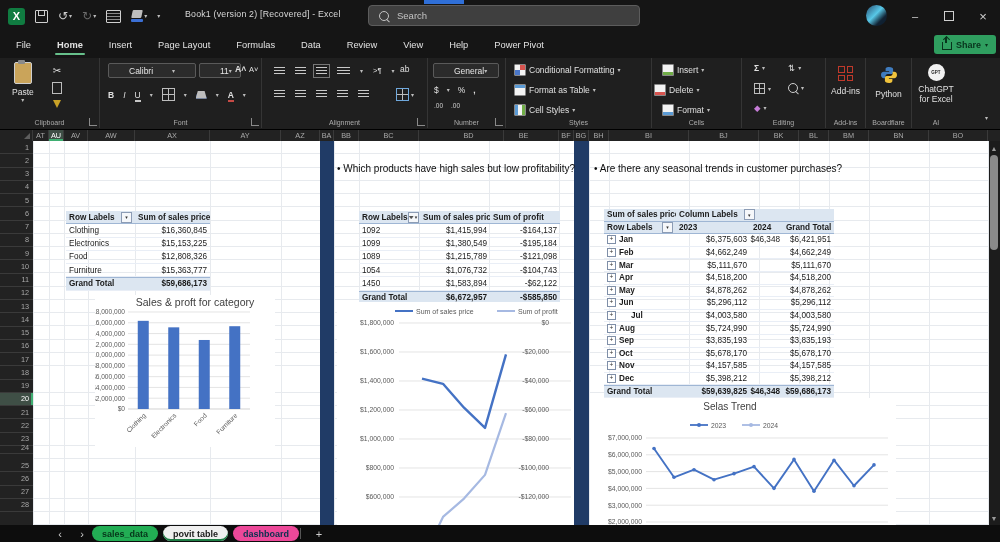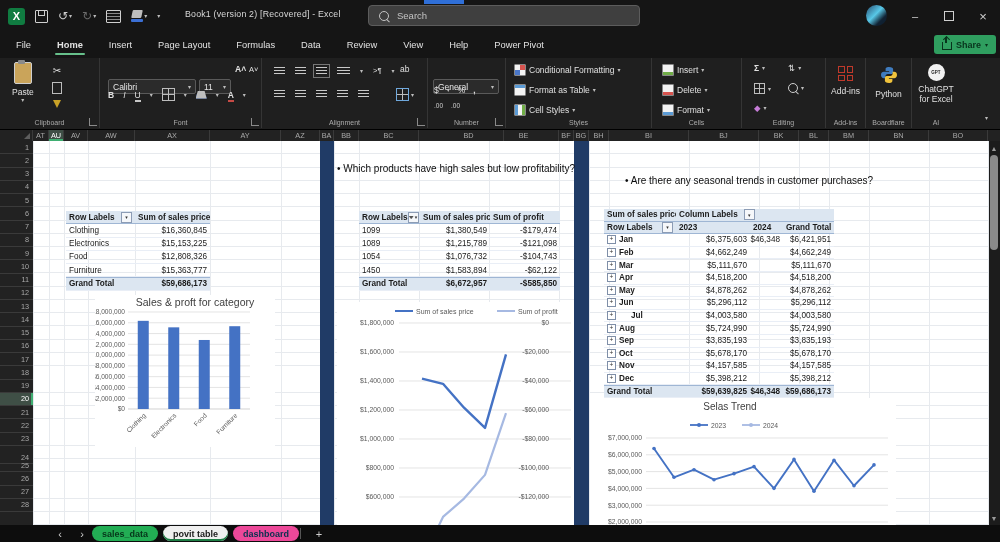--- a/index.html
+++ b/index.html
@@ -42,21 +42,21 @@
   .ic-share:after{content:"";position:absolute;left:2.5px;top:-5px;width:1.2px;height:6px;background:#08331c;}
   .ic-share:before{content:"";position:absolute;left:.8px;top:-5.5px;width:4px;height:4px;border-top:1.2px solid #08331c;border-left:1.2px solid #08331c;transform:rotate(45deg);}
   
   .ribbon{position:absolute;left:0;top:58px;width:1000px;height:71px;background:#1f1f1f;border-bottom:1px solid #000;}
   .rgroup{position:absolute;top:0;height:70px;border-right:1px solid #353535;box-sizing:border-box;}
   .glabel{position:absolute;bottom:2px;left:0;right:0;text-align:center;font-size:7px;color:#ababab;}
   .glaunch{position:absolute;right:2px;bottom:2px;width:7px;height:7px;border-left:1px solid #8a8a8a;border-bottom:1px solid #8a8a8a;}
   .rtxt{color:#e0e0e0;font-size:8.5px;}
   .rtxt.b{font-weight:bold;}
   .combo{background:#2b2b2b;border:1px solid #5a5a5a;border-radius:2px;color:#e6e6e6;font-size:8.5px;
-    display:flex;align-items:center;justify-content:space-between;padding:1px 4px;box-sizing:border-box;margin-top:16px;}
+    display:flex;align-items:center;justify-content:space-between;padding:1px 20px;box-sizing:border-box;}
   .ic-lines{width:11px;height:8px;background:repeating-linear-gradient(to bottom,#c8c8c8 0 1px,transparent 1px 3px);}
   .ic-lines.sel{outline:1px solid #777;outline-offset:2px;}
   .sqicon{width:10px;height:10px;border-radius:1px;}
   .ic-cf{background:conic-gradient(#d8544f 0 25%,#f3f3f3 0 50%,#4a77c9 0 75%,#f3f3f3 0);border:1px solid #888;}
   .ic-fat{background:linear-gradient(#5b9bd5 0 30%,#f3f3f3 30%);border:1px solid #888;}
   .ic-cs{background:linear-gradient(90deg,#5b9bd5 0 33%,#f3f3f3 33% 66%,#70ad47 66%);border:1px solid #888;}
   .ic-ins{background:#f3f3f3;border:1px solid #888;box-shadow:inset 0 -3px 0 #70ad47;}
   .ic-del{background:#f3f3f3;border:1px solid #888;box-shadow:inset 0 -3px 0 #d8544f;}
   .ic-fmt{background:#f3f3f3;border:1px solid #888;box-shadow:inset 0 -3px 0 #5b9bd5;}
   .ic-grid{width:11px;height:11px;border:1px solid #bdbdbd;background:
@@ -296,21 +296,21 @@
       </div>
       <div class="glabel">Styles</div>
     </div>
 
     <div class="rgroup" style="left:652px;width:90px;">
       <div class="minibtn" style="position:absolute;left:10px;top:6px;">
         <span class="sqicon ic-ins"></span>
         <span class="rtxt">Insert</span>
         <span class="chv">▾</span>
       </div>
-      <div class="minibtn" style="position:absolute;left:10px;top:26px;justify-content:center;">
+      <div class="minibtn" style="position:absolute;left:2px;top:26px;justify-content:center;">
         <span class="sqicon ic-del"></span>
         <span class="rtxt">Delete</span>
         <span class="chv">▾</span>
       </div>
       <div class="minibtn" style="position:absolute;left:10px;top:46px;">
         <span class="sqicon ic-fmt"></span>
         <span class="rtxt">Format</span>
         <span class="chv">▾</span>
       </div>
       <div class="glabel">Cells</div>
@@ -420,21 +420,21 @@
         <div class="rownum" style="top: 172.25px; height: 13.25px;">14</div>
         <div class="rownum" style="top: 185.5px; height: 13.25px;">15</div>
         <div class="rownum" style="top: 198.75px; height: 13.25px;">16</div>
         <div class="rownum" style="top: 212px; height: 13.25px;">17</div>
         <div class="rownum" style="top: 225.25px; height: 13.25px;">18</div>
         <div class="rownum" style="top: 238.5px; height: 13.25px;">19</div>
         <div class="rownum active" style="top: 251.75px; height: 13.25px;">20</div>
         <div class="rownum" style="top: 265px; height: 13.25px;">21</div>
         <div class="rownum" style="top: 278.25px; height: 13.25px;">22</div>
         <div class="rownum" style="top: 291.5px; height: 13.25px;">23</div>
-        <div class="rownum" style="top: 310px; height: 13.25px;">24</div>
+        <div class="rownum" style="top: 300px; height: 13.25px;">24</div>
         <div class="rownum" style="top: 318px; height: 13.25px;">25</div>
         <div class="rownum" style="top: 331.25px; height: 13.25px;">26</div>
         <div class="rownum" style="top: 344.5px; height: 13.25px;">27</div>
         <div class="rownum" style="top: 357.75px; height: 13.25px;">28</div>
         <div class="rownum" style="top: 371px; height: 13.25px; margin-top: 18px;">29</div>
       </div>
     <div class="vscroll">
       <div class="varrow" style="top:1px;">▲</div>
       <div class="vthumb"></div>
       <div class="varrow" style="top:371px;">▼</div>
@@ -458,21 +458,21 @@
       <div class="vline" style="left: 689px;"></div>
       <div class="vline" style="left: 759px;"></div>
       <div class="vline" style="left: 799px;"></div>
       <div class="vline" style="left: 829px;"></div>
       <div class="vline" style="left: 869px;"></div>
       <div class="vline" style="left: 929px;"></div>
       <div class="vline" style="left: 988px;"></div>
       <div class="navycol" style="left: 320px; width: 14px; background: rgb(32, 59, 102);"></div>
       <div class="navycol" style="left: 574px; width: 15px; background: rgb(32, 59, 102);"></div>
       <div class="question" style="left: 337px; top: 22px;">• Which products have high sales but low profitability?</div>
-      <div class="question" style="left: 625px; top: 22px; margin-top: 12px;">• Are there any seasonal trends in customer purchases?</div>
+      <div class="question" style="left: 594px; top: 22px;">• Are there any seasonal trends in customer purchases?</div>
       <div class="pt" style="left: 66px; top: 70px;">
         <div class="prow">
           <div class="pcell phead" style="width: 69px; height: 13.25px;">
             <span>Row Labels</span>
             <div class="fbtn">▾</div>
           </div>
           <div class="pcell phead" style="width: 75px; height: 13.25px;">
             <span>Sum of sales price</span>
           </div>
         </div>
@@ -504,23 +504,28 @@
             <div class="fbtn"><span class="ic-funnel"></span>▾</div>
           </div>
           <div class="pcell phead" style="width: 70px; height: 13.25px;">
             <span>Sum of sales price</span>
           </div>
           <div class="pcell phead" style="width: 70px; height: 13.25px;">
             <span>Sum of profit</span>
           </div>
         </div>
         <div class="prow">
+          <div class="pcell" style="width: 61px; height: 13.25px;">1092</div>
+          <div class="pcell num" style="width: 70px; height: 13.25px;">$1,415,994</div>
+          <div class="pcell num" style="width: 70px; height: 13.25px;">-$164,137</div>
+        </div>
+        <div class="prow">
           <div class="pcell" style="width: 61px; height: 13.25px;">1099</div>
           <div class="pcell num" style="width: 70px; height: 13.25px;">$1,380,549</div>
-          <div class="pcell num" style="width: 70px; height: 13.25px;">-$179,474</div>
+          <div class="pcell num" style="width: 70px; height: 13.25px;">-$195,184</div>
         </div>
         <div class="prow">
           <div class="pcell" style="width: 61px; height: 13.25px;">1089</div>
           <div class="pcell num" style="width: 70px; height: 13.25px;">$1,215,789</div>
           <div class="pcell num" style="width: 70px; height: 13.25px;">-$121,098</div>
         </div>
         <div class="prow">
           <div class="pcell" style="width: 61px; height: 13.25px;">1054</div>
           <div class="pcell num" style="width: 70px; height: 13.25px;">$1,076,732</div>
           <div class="pcell num" style="width: 70px; height: 13.25px;">-$104,743</div>

